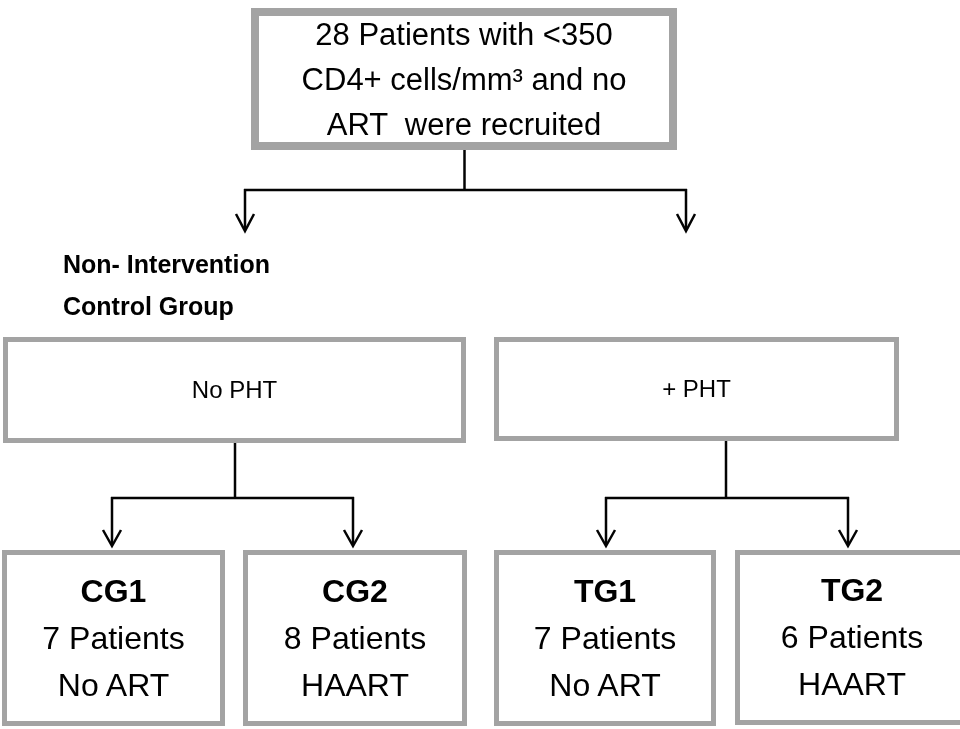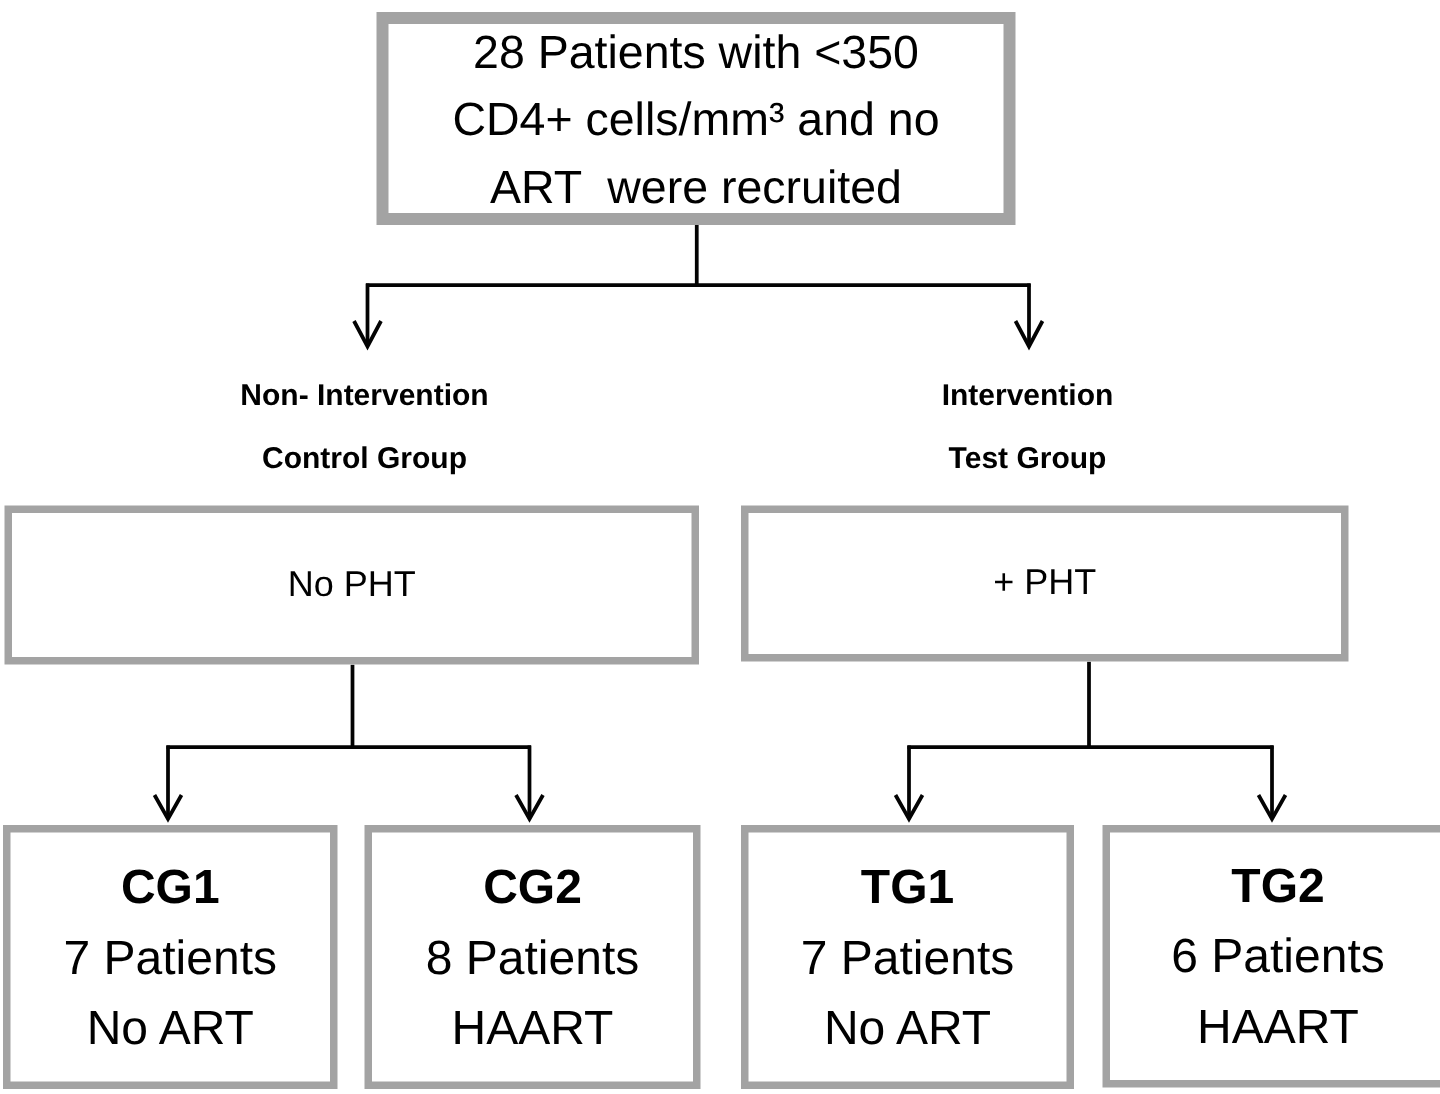--- a/index.html
+++ b/index.html
@@ -27,23 +27,23 @@
   }
   .line { white-space: pre-wrap; }
   
   .root-box {
     left: 251px; top: 8px; width: 426px; height: 142px;
     font-size: 31px; line-height: 45px;
   }
   
   .branch-label {
     position: absolute;
-    text-align: center;
+    text-align: left;
     font-weight: bold;
-    font-size: 20px;
+    font-size: 25px;
     line-height: 42px;
   }
   .branch-label.control { left: 63px;  top: 243px; width: 360px; }
   .branch-label.test    { left: 535px; top: 243px; width: 300px; }
   
   .pht-box { font-size: 24px; border-width: 5px; }
   .pht-box.control { left: 3px;   top: 337px; width: 463px; height: 106px; }
   .pht-box.test    { left: 494px; top: 337px; width: 405px; height: 104px; }
   
   .leaf-box {
@@ -100,24 +100,20 @@
   <div class="fbox root-box">
     <div class="line">28 Patients with &lt;350</div>
     <div class="line">CD4+ cells/mm³ and no</div>
     <div class="line">ART  were recruited</div>
   </div>
 
   <div class="branch-label control">
     <div class="line">Non- Intervention</div>
     <div class="line">Control Group</div>
   </div>
-  <div class="branch-label test">
-    <div class="line">Intervention</div>
-    <div class="line">Test Group</div>
-  </div>
 
   <div class="fbox pht-box control">
     <div class="line">No PHT</div>
   </div>
   <div class="fbox pht-box test">
     <div class="line">+ PHT</div>
   </div>
 
   <div class="fbox leaf-box leaf-cg1">
     <div class="line title">CG1</div>

